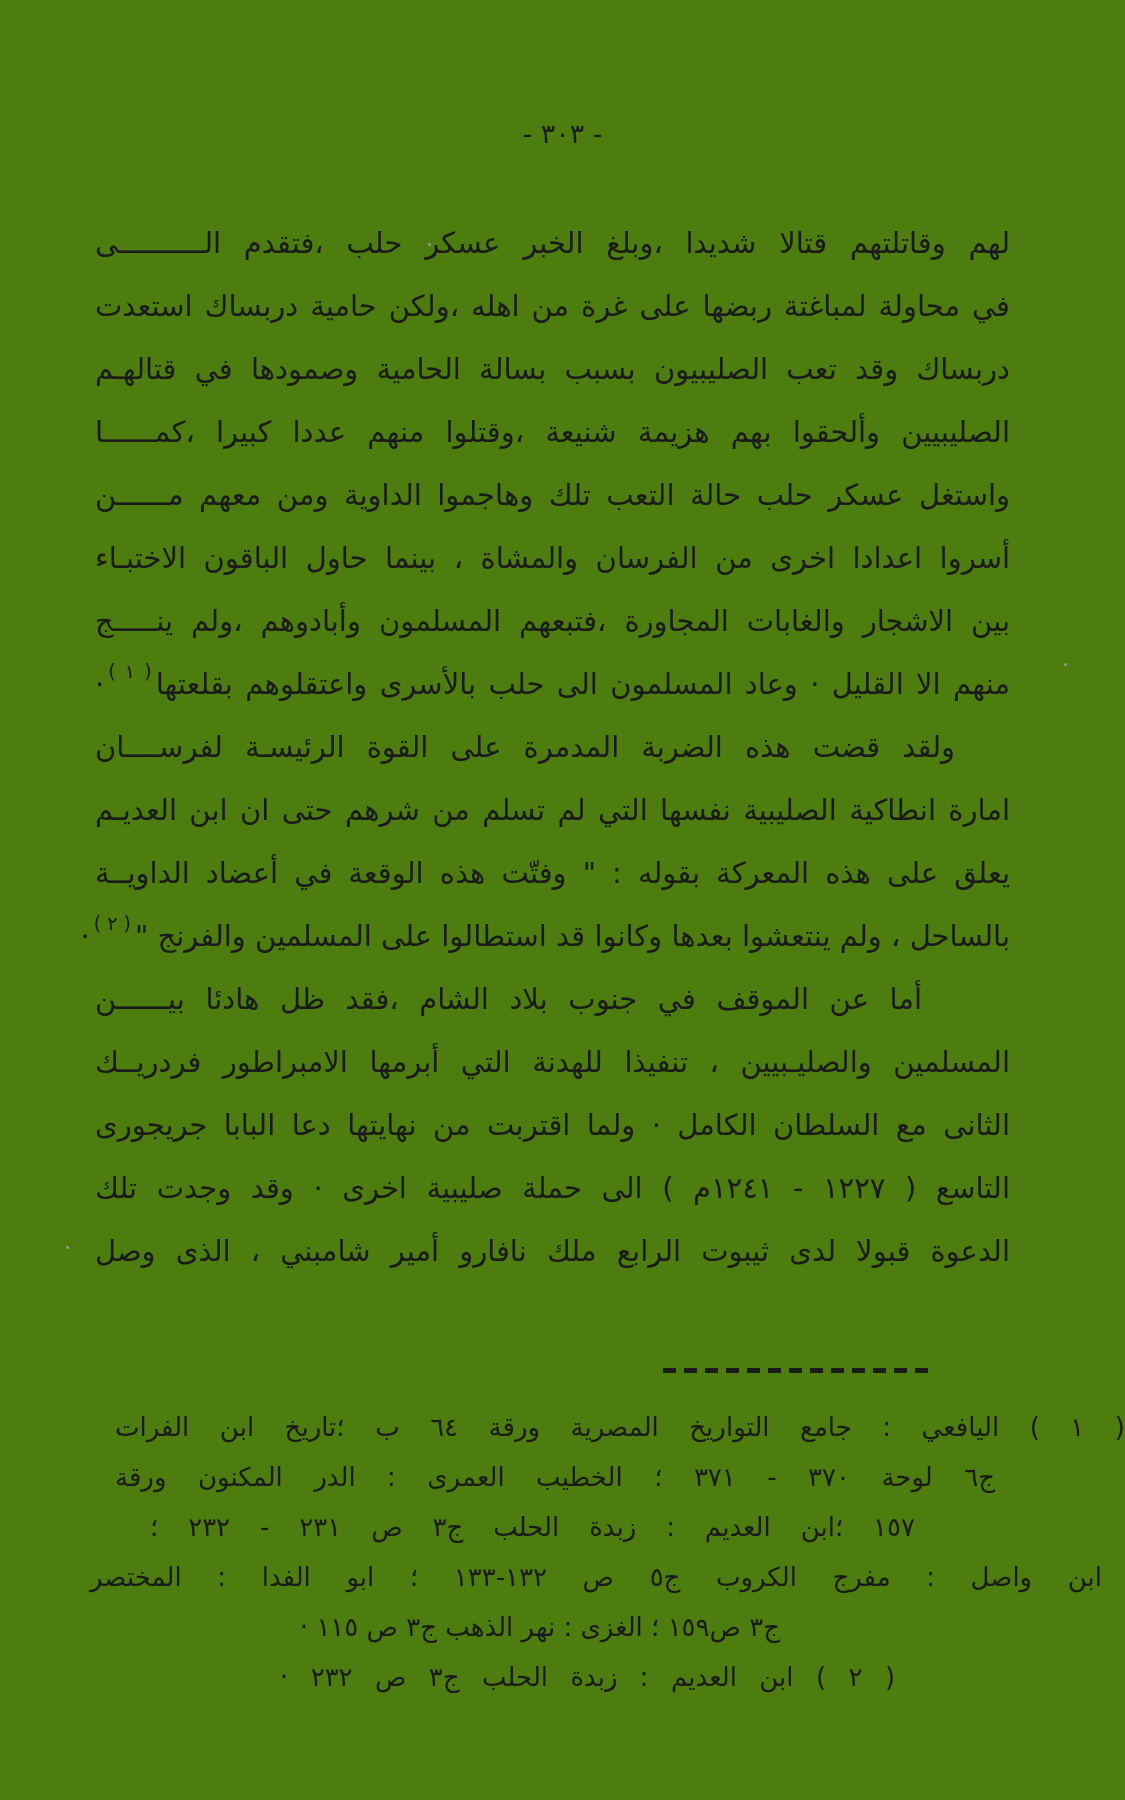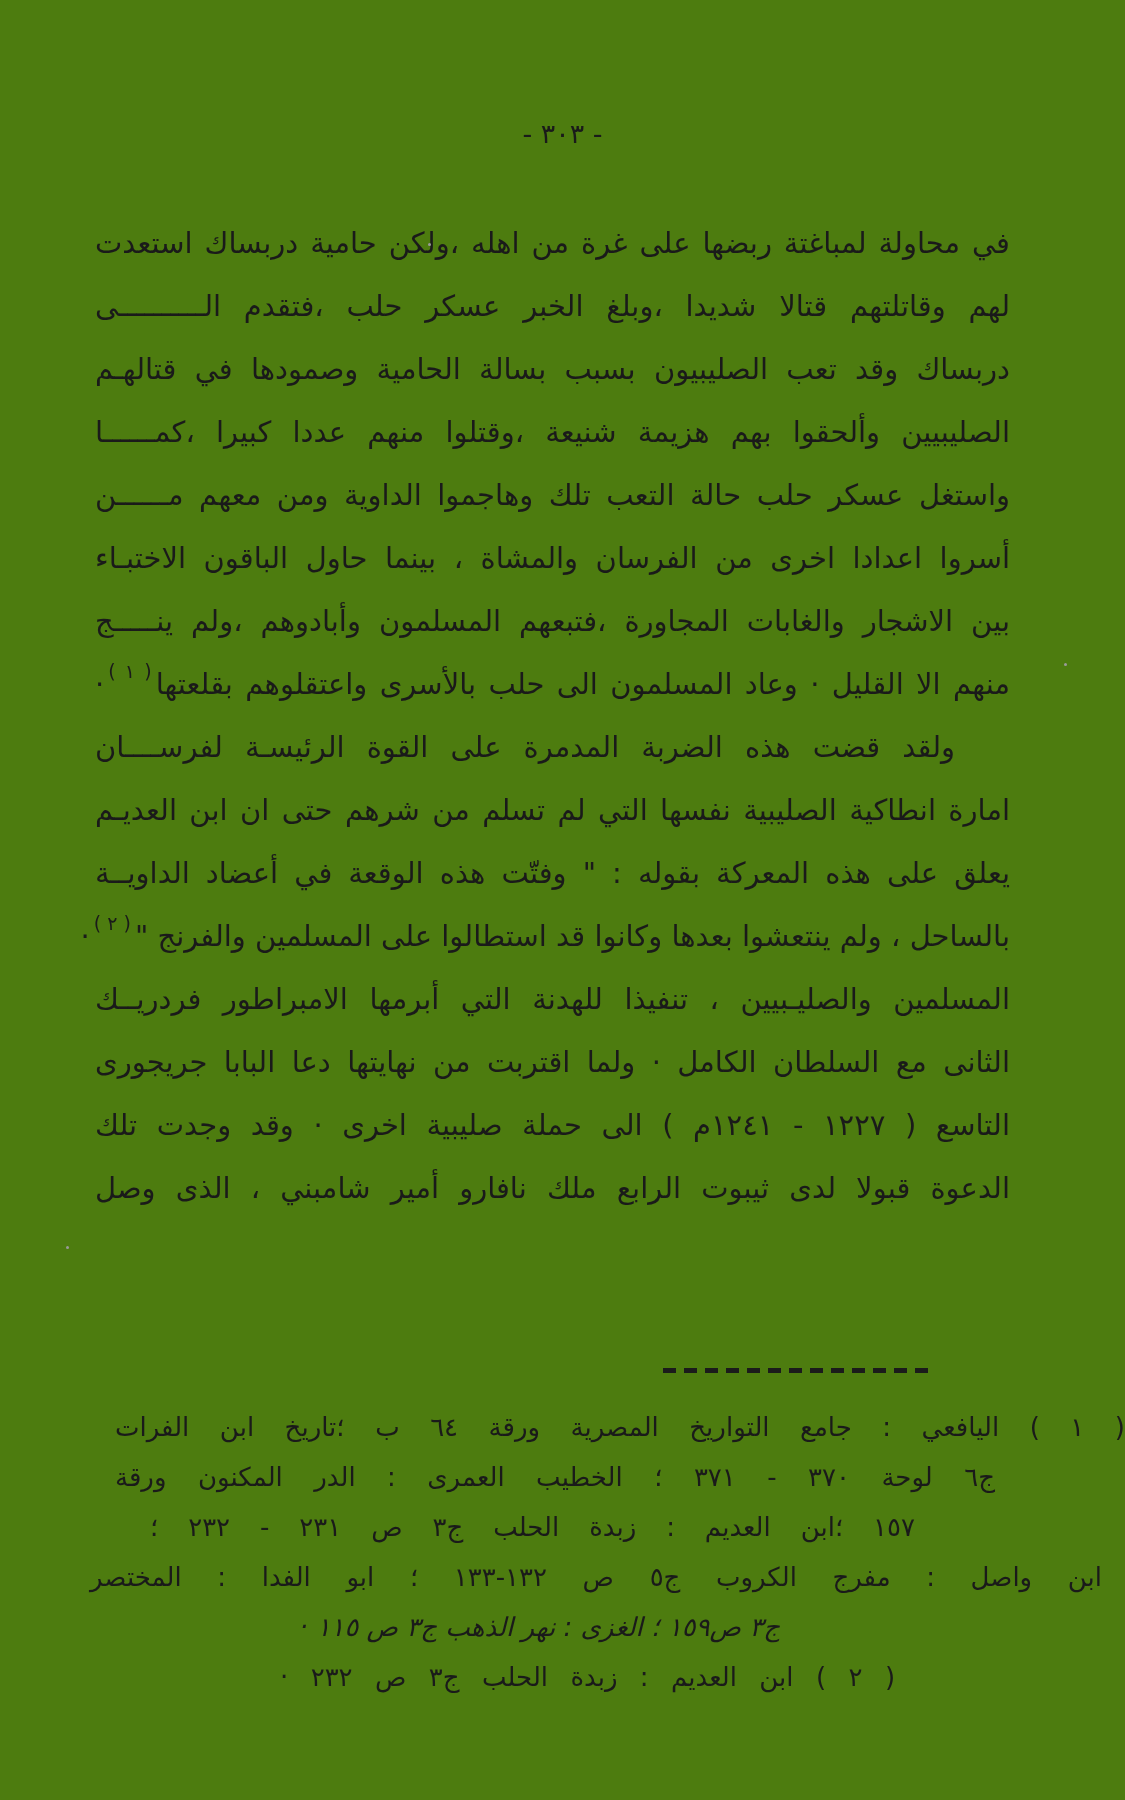--- a/index.html
+++ b/index.html
@@ -75,52 +75,53 @@
   }
   .fl.just {
     text-align: justify;
     text-align-last: justify;
   }
   .fl .fnm { letter-spacing: 3px; }
   .f1 {  margin-left: 115px; }
   .f2 { margin-right: 130px; margin-left: 115px; }
   .f3 { margin-right: 210px; margin-left: 150px; }
   .f4 { margin-right: 15px;   margin-left: 90px;  padding-right: 8px; }
-  .f5 { margin-right: 345px; margin-left: 200px; font-style: italic; }
+  .f5 { margin-right: 345px; margin-left: 200px; }
   .f6 { margin-right: 230px; margin-left: 280px; }
   .speck {
     position: absolute;
     background: #9a9a9a;
     border-radius: 50%;
   }
 </style>
 </head>
 <body>
 
 <div class="page">
 
   <div class="pageno">- ٣٠٣ -</div>
 
   <div class="content">
+    <div class="bl">لهم وقاتلتهم قتالا شديدا ،وبلغ الخبر عسكر حلب ،فتقدم الــــــــــى</div>
     <div class="bl">في محاولة لمباغتة ربضها على غرة من اهله ،ولكن حامية دربساك استعدت</div>
-    <div class="bl">لهم وقاتلتهم قتالا شديدا ،وبلغ الخبر عسكر حلب ،فتقدم الــــــــــى</div>
     <div class="bl">دربساك وقد تعب الصليبيون بسبب بسالة الحامية وصمودها في قتالهـم</div>
     <div class="bl">الصليبيين وألحقوا بهم هزيمة شنيعة ،وقتلوا منهم عددا كبيرا ،كمــــــا</div>
     <div class="bl">واستغل عسكر حلب حالة التعب تلك وهاجموا الداوية ومن معهم مــــــن</div>
     <div class="bl">أسروا اعدادا اخرى من الفرسان والمشاة ، بينما حاول الباقون الاختبـاء</div>
     <div class="bl">بين الاشجار والغابات المجاورة ،فتبعهم المسلمون وأبادوهم ،ولم ينـــــج</div>
     <div class="bl">
       <span>منهم الا القليل · وعاد المسلمون الى حلب بالأسرى واعتقلوهم بقلعتها</span><sup class="fnref">( ١ )</sup><span>·</span>
     </div>
     <div class="bl ind1">ولقد قضت هذه الضربة المدمرة على القوة الرئيسـة لفرســــان</div>
     <div class="bl">امارة انطاكية الصليبية نفسها التي لم تسلم من شرهم حتى ان ابن العديـم</div>
     <div class="bl">يعلق على هذه المعركة بقوله : " وفتّت هذه الوقعة في أعضاد الداويــة</div>
     <div class="bl">
       <span>بالساحل ، ولم ينتعشوا بعدها وكانوا قد استطالوا على المسلمين والفرنج "</span><sup class="fnref">( ٢ )</sup><span>·</span>
     </div>
+    <div class="bl ind2">أما عن الموقف في جنوب بلاد الشام ،فقد ظل هادئا بيــــــن</div>
     <div class="bl">المسلمين والصليـبيين ، تنفيذا للهدنة التي أبرمها الامبراطور فردريــك</div>
     <div class="bl">الثانى مع السلطان الكامل · ولما اقتربت من نهايتها دعا البابا جريجورى</div>
     <div class="bl">التاسع ( ١٢٢٧ - ١٢٤١م ) الى حملة صليبية اخرى · وقد وجدت تلك</div>
     <div class="bl">الدعوة قبولا لدى ثيبوت الرابع ملك نافارو أمير شامبني ، الذى وصل</div>
   </div>
 
   <div class="sep"></div>
 
   <div class="footnotes">
     <div class="fl just f1">

